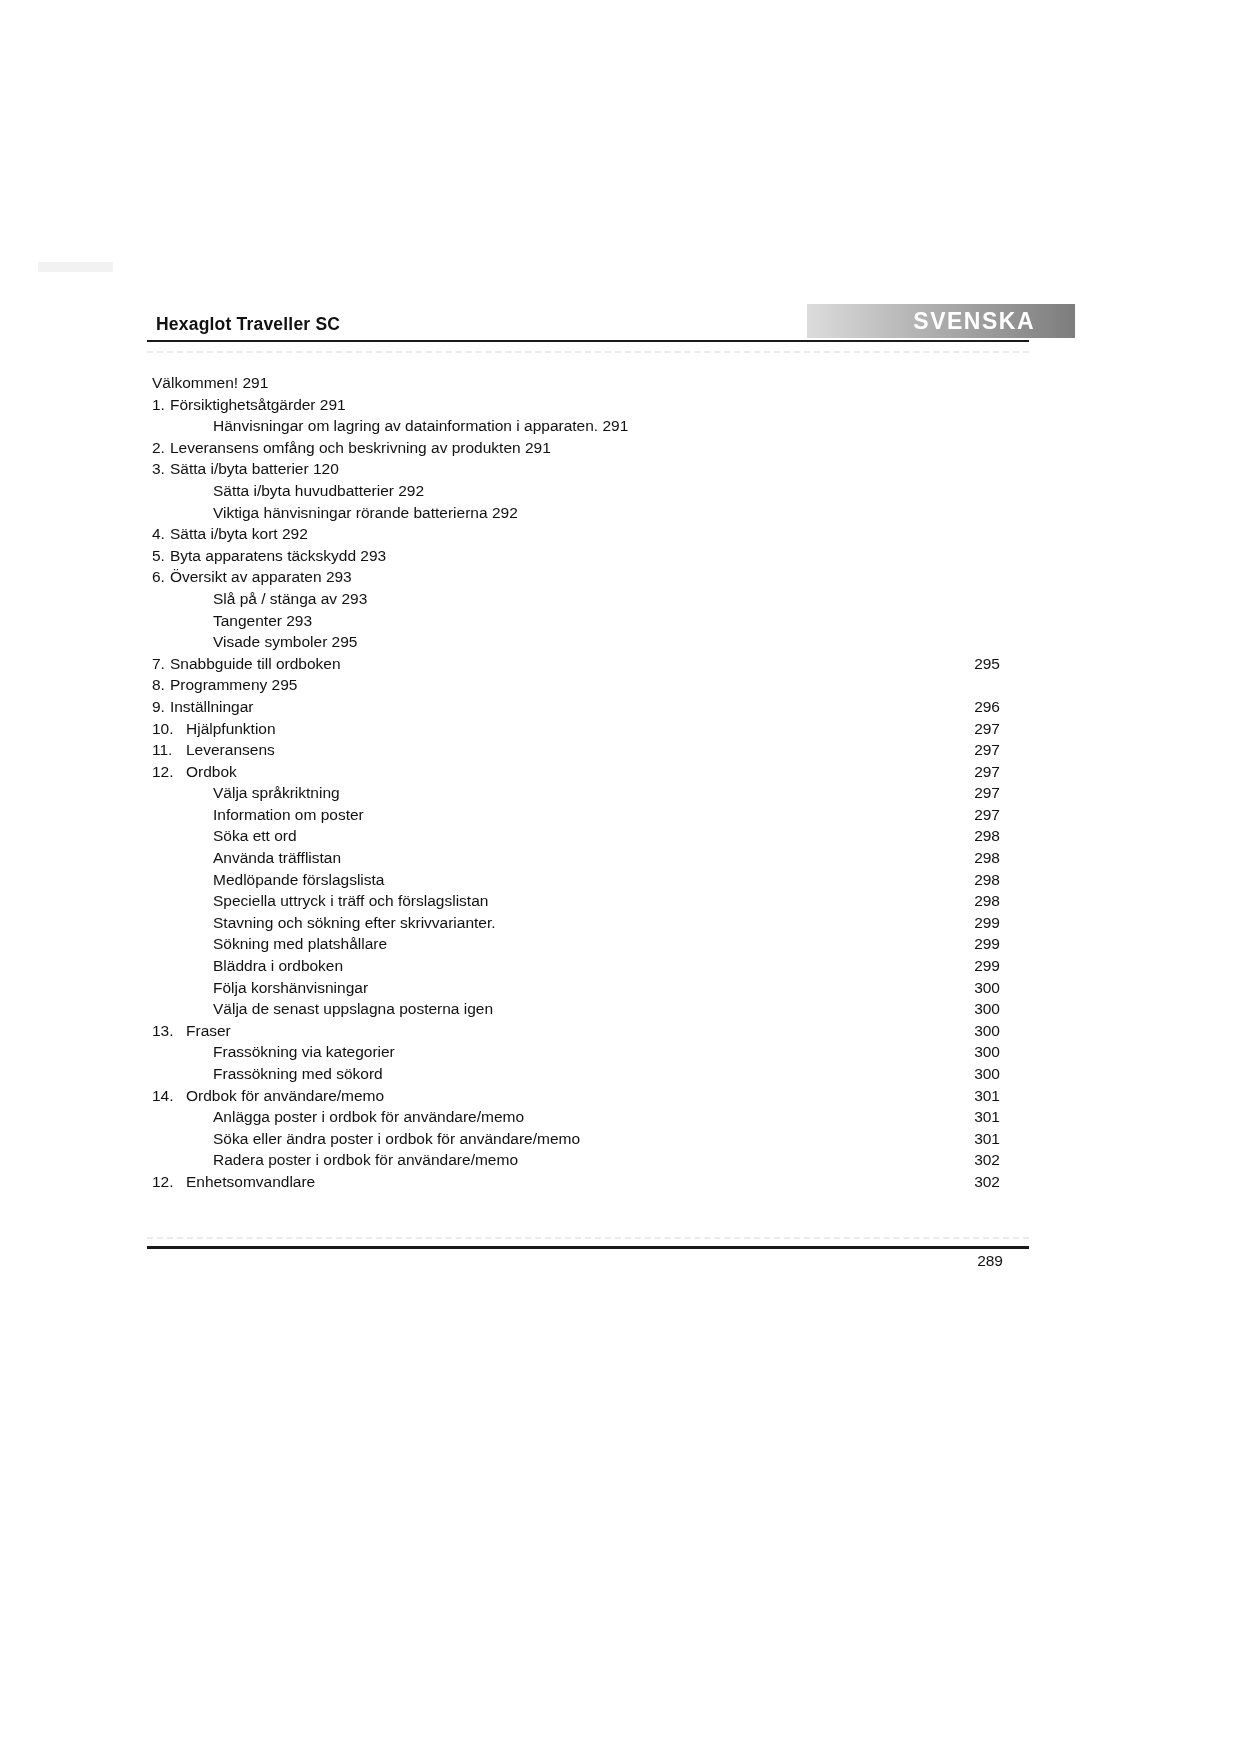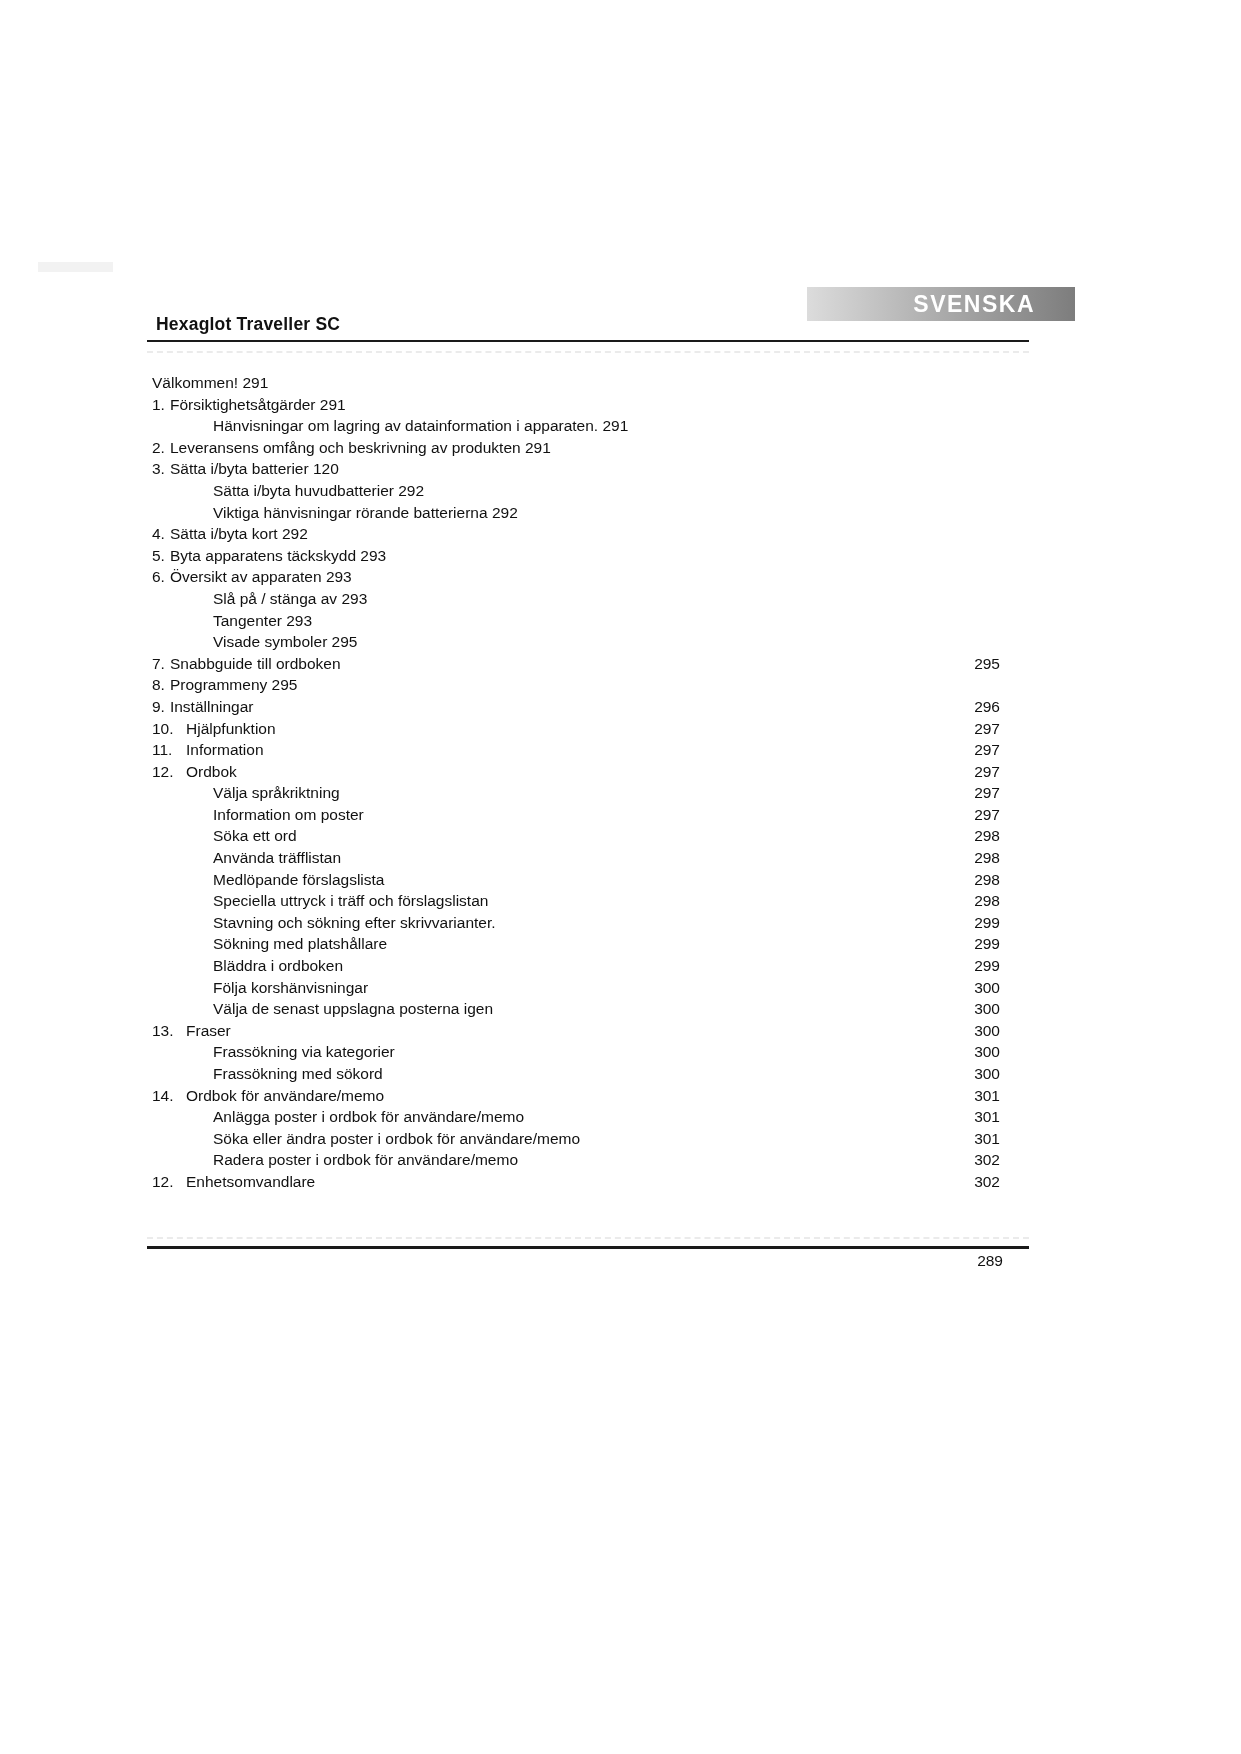--- a/index.html
+++ b/index.html
@@ -21,21 +21,21 @@
     position: absolute;
     left: 38px;
     top: 262px;
     width: 75px;
     height: 10px;
     background: #f2f2f2;
   }
   .banner {
     position: absolute;
     left: 807px;
-    top: 287px;
+    top: 304px;
     width: 268px;
     height: 34px;
     background: linear-gradient(to right, #dcdcdc 0%, #ababab 50%, #7d7d7d 100%);
     display: flex;
     align-items: center;
     justify-content: flex-end;
     padding-right: 40px;
     box-sizing: border-box;
   }
   .banner .banner-text {
@@ -205,21 +205,21 @@
         <span class="toc-label">Inställningar</span>
         <span class="toc-page">296</span>
       </div>
       <div class="toc-row indent-0">
         <span class="toc-num num-wide">10.</span>
         <span class="toc-label">Hjälpfunktion</span>
         <span class="toc-page">297</span>
       </div>
       <div class="toc-row indent-0">
         <span class="toc-num num-wide">11.</span>
-        <span class="toc-label">Information</span>
+        <span class="toc-label">Leveransens</span>
         <span class="toc-page">297</span>
       </div>
       <div class="toc-row indent-0">
         <span class="toc-num num-wide">12.</span>
         <span class="toc-label">Ordbok</span>
         <span class="toc-page">297</span>
       </div>
       <div class="toc-row indent-1">
         <span class="toc-label">Välja språkriktning</span>
         <span class="toc-page">297</span>

